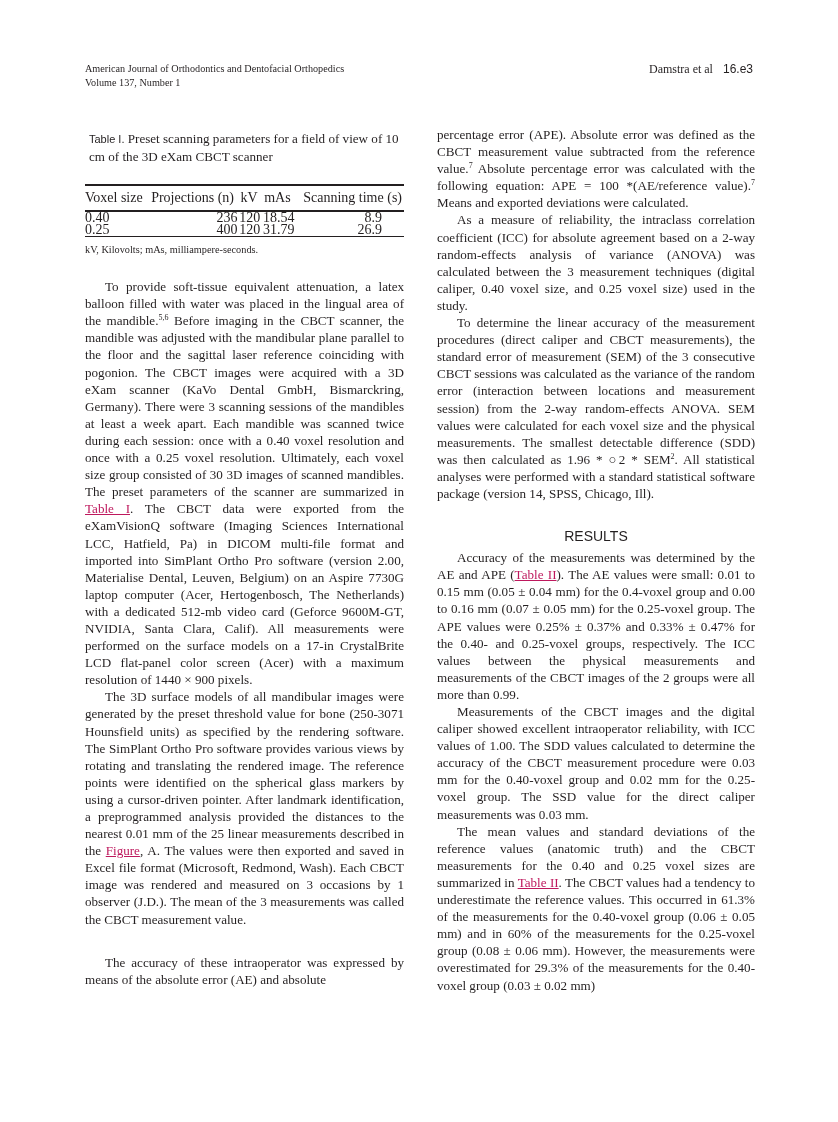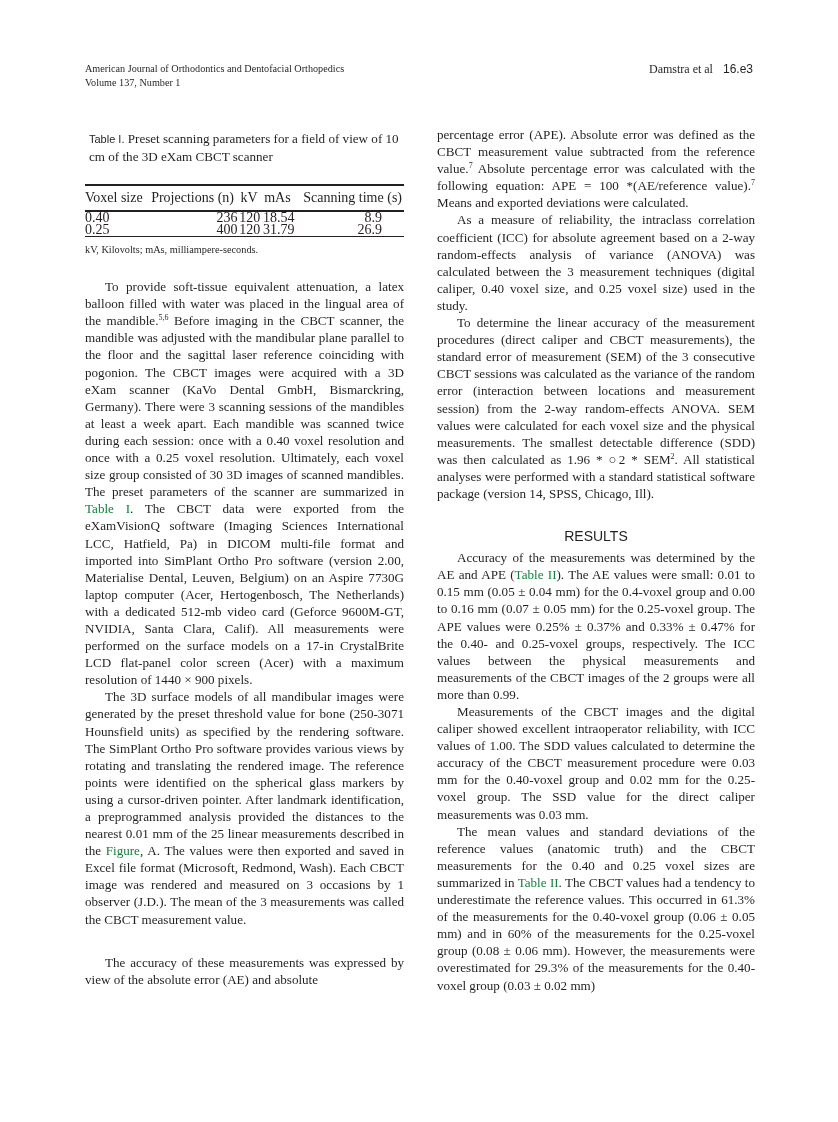--- a/index.html
+++ b/index.html
@@ -23,21 +23,21 @@
   table.params tbody tr:first-child td { }
   table.params tbody tr:last-child td { }
   table.params tbody { border-bottom: 1.5px solid #231f20; }
   table.params th:first-child, table.params td:first-child { text-align: left; }
   table.params th:last-child, table.params td:last-child { text-align: right; padding-right: 2px; }
   table.params td:last-child { padding-right: 22px; }
   .table-foot { font-size: 10.3px; margin-top: 4px; text-align: left; }
 
   p { margin: 0; text-indent: 20px; }
   p.noindent { text-indent: 0; }
-  .link { color: #15803d; }
+  .link { color: #be185d; text-decoration: underline; }
   sup { font-size: 8px; line-height: 0; vertical-align: 5px; }
 
   .section-head { font-family: "Liberation Sans", sans-serif; font-size: 14px; margin: 0; text-indent: 0; text-align: center; }
 </style>
 </head>
 <body>
 
 <div class="running-head">
   <div class="journal">
     <div>American Journal of Orthodontics and Dentofacial Orthopedics</div>
@@ -82,21 +82,21 @@
   </table>
   <div class="table-foot">kV, Kilovolts; mAs, milliampere-seconds.</div>
 
   <div style="height:20px"></div>
 
   <p><span>To provide soft-tissue equivalent attenuation, a latex balloon filled with water was placed in the lingual area of the mandible.</span><sup>5,6</sup><span> Before imaging in the CBCT scanner, the mandible was adjusted with the mandibular plane parallel to the floor and the sagittal laser reference coinciding with pogonion. The CBCT images were acquired with a 3D eXam scanner (KaVo Dental GmbH, Bismarckring, Germany). There were 3 scanning sessions of the mandibles at least a week apart. Each mandible was scanned twice during each session: once with a 0.40 voxel resolution and once with a 0.25 voxel resolution. Ultimately, each voxel size group consisted of 30 3D images of scanned mandibles. The preset parameters of the scanner are summarized in </span><span class="link">Table I</span><span>. The CBCT data were exported from the eXamVisionQ software (Imaging Sciences International LCC, Hatfield, Pa) in DICOM multi-file format and imported into SimPlant Ortho Pro software (version 2.00, Materialise Dental, Leuven, Belgium) on an Aspire 7730G laptop computer (Acer, Hertogenbosch, The Netherlands) with a dedicated 512-mb video card (Geforce 9600M-GT, NVIDIA, Santa Clara, Calif). All measurements were performed on the surface models on a 17-in CrystalBrite LCD flat-panel color screen (Acer) with a maximum resolution of 1440 × 900 pixels.</span></p>
   <p><span>The 3D surface models of all mandibular images were generated by the preset threshold value for bone (250-3071 Hounsfield units) as specified by the rendering software. The SimPlant Ortho Pro software provides various views by rotating and translating the rendered image. The reference points were identified on the spherical glass markers by using a cursor-driven pointer. After landmark identification, a preprogrammed analysis provided the distances to the nearest 0.01 mm of the 25 linear measurements described in the </span><span class="link">Figure</span><span>, A. The values were then exported and saved in Excel file format (Microsoft, Redmond, Wash). Each CBCT image was rendered and measured on 3 occasions by 1 observer (J.D.). The mean of the 3 measurements was called the CBCT measurement value.</span></p>
 
   <div style="height:22px"></div>
   <div style="height:4px"></div>
-  <p>The accuracy of these measurements was expressed by view of the absolute error (AE) and absolute</p>
+  <p>The accuracy of these intraoperator was expressed by means of the absolute error (AE) and absolute</p>
 </div>
 
 <div class="col col-right">
   <p class="noindent"><span>percentage error (APE). Absolute error was defined as the CBCT measurement value subtracted from the reference value.</span><sup>7</sup><span> Absolute percentage error was calculated with the following equation: APE = 100 *(AE/reference value).</span><sup>7</sup><span> Means and exported deviations were calculated.</span></p>
   <p>As a measure of reliability, the intraclass correlation coefficient (ICC) for absolute agreement based on a 2-way random-effects analysis of variance (ANOVA) was calculated between the 3 measurement techniques (digital caliper, 0.40 voxel size, and 0.25 voxel size) used in the study.</p>
   <p><span>To determine the linear accuracy of the measurement procedures (direct caliper and CBCT measurements), the standard error of measurement (SEM) of the 3 consecutive CBCT sessions was calculated as the variance of the random error (interaction between locations and measurement session) from the 2-way random-effects ANOVA. SEM values were calculated for each voxel size and the physical measurements. The smallest detectable difference (SDD) was then calculated as 1.96 * ○2 * SEM</span><sup>2</sup><span>. All statistical analyses were performed with a standard statistical software package (version 14, SPSS, Chicago, Ill).</span></p>
 
   <div style="height:26px"></div>
   <div class="section-head">RESULTS</div>
   <div style="height:4px"></div>

